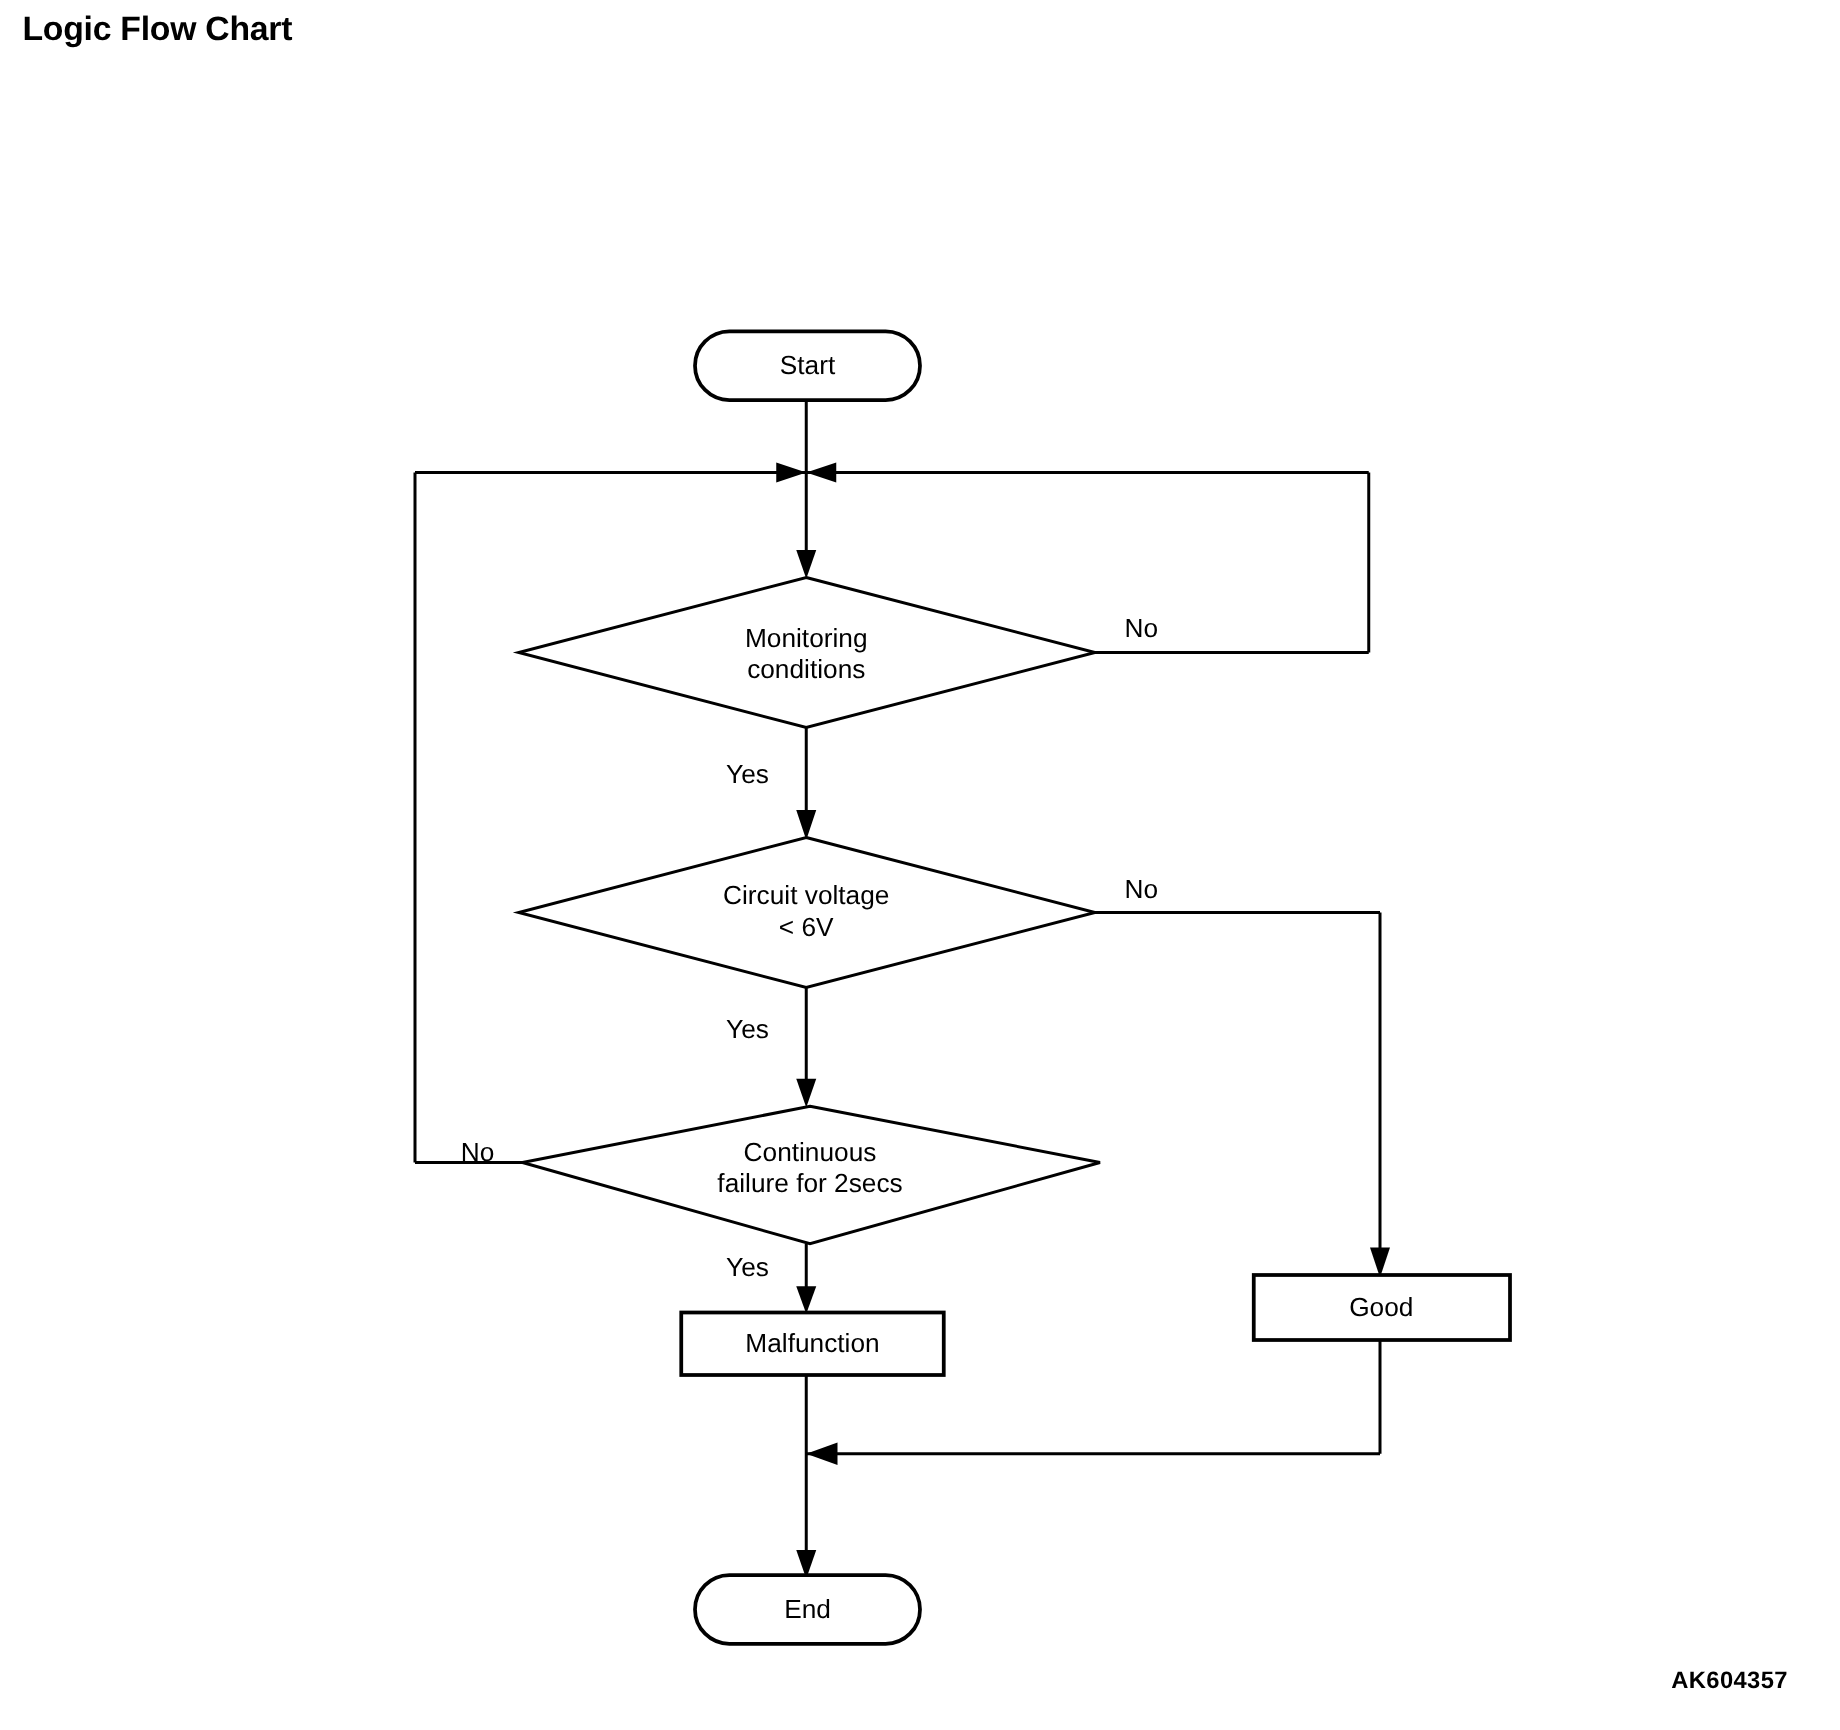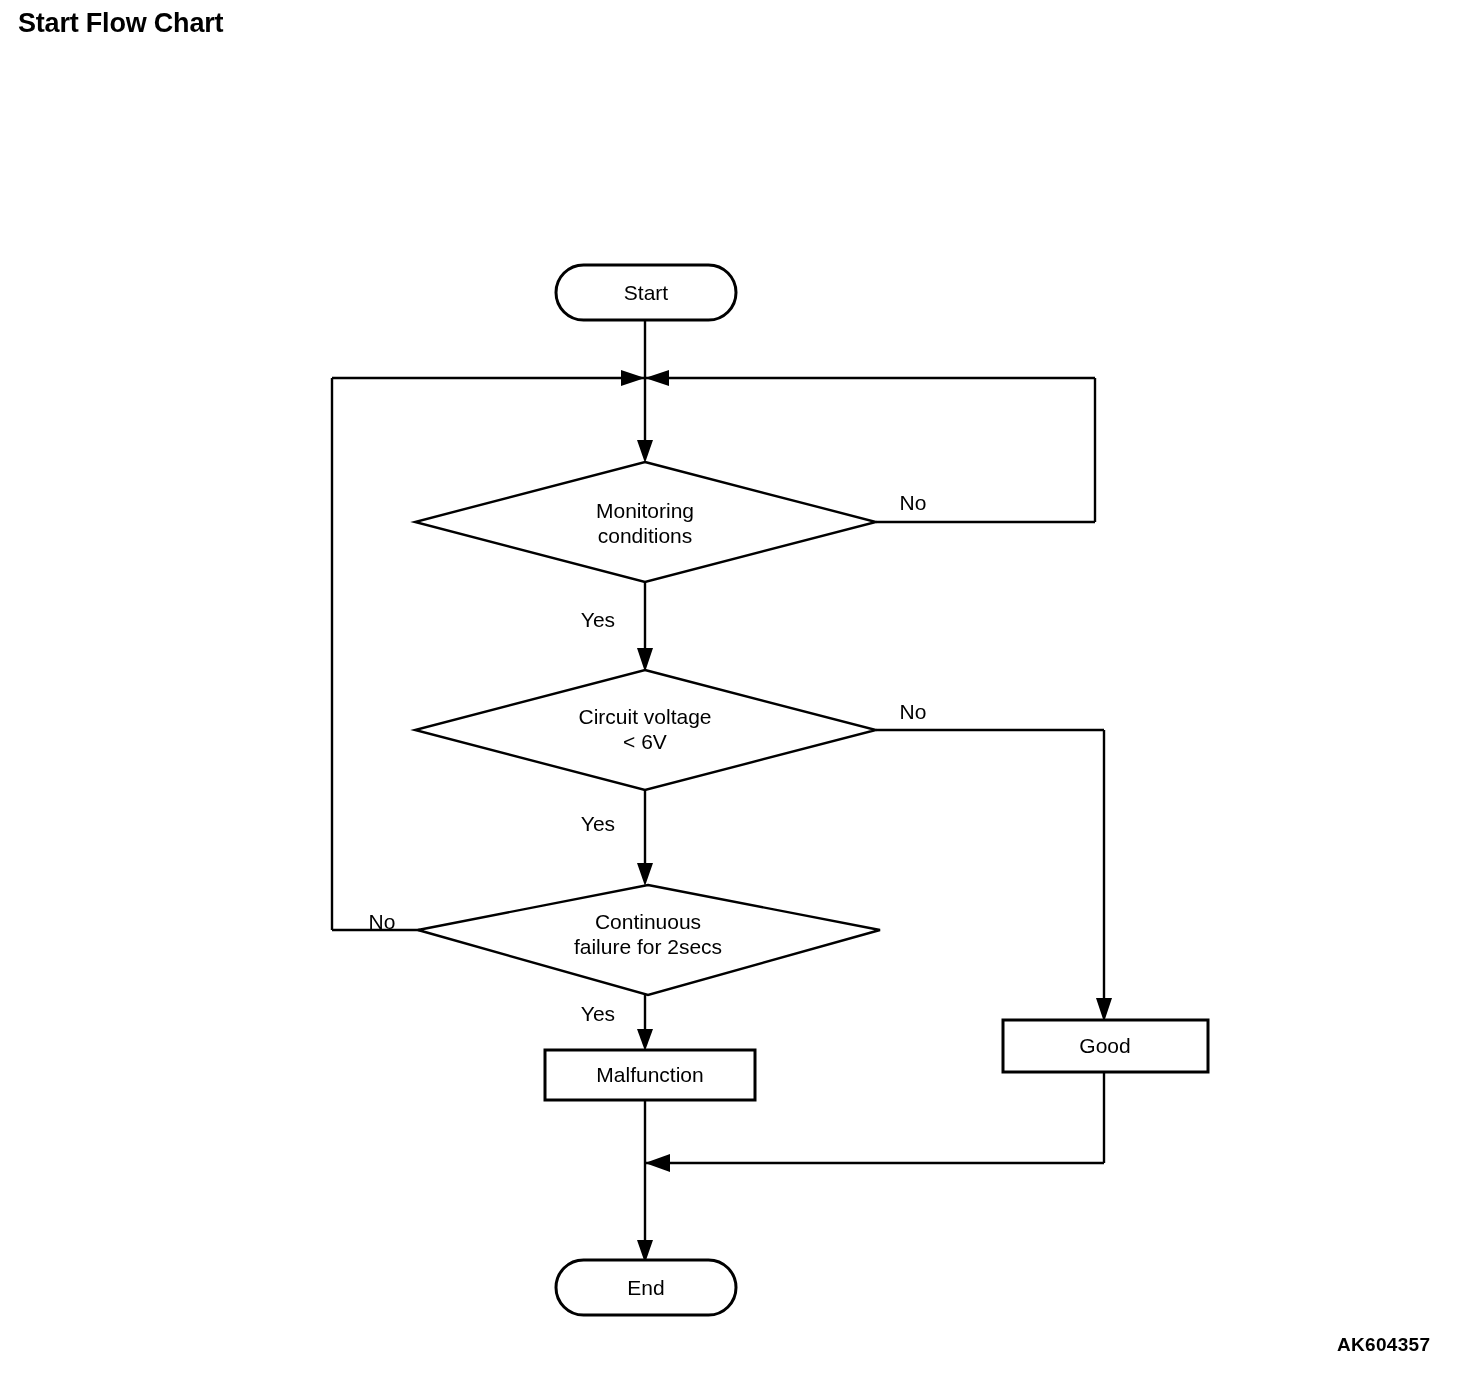--- a/index.html
+++ b/index.html
@@ -72,21 +72,21 @@
     font-family: "Liberation Sans", sans-serif;
     font-size: 21px;
     fill: #000000;
     text-anchor: middle;
     dominant-baseline: middle;
   }
 </style>
 </head>
 <body>
 
-<div id="page-title">Start Flow Chart</div>
+<div id="page-title">Logic Flow Chart</div>
 
 <svg id="flow-svg" viewBox="0 0 1472 1384" xmlns="http://www.w3.org/2000/svg">
 
   <line class="conn-line" x1="645" y1="320" x2="645" y2="378"></line>
 
   <line class="conn-line" x1="645" y1="378" x2="645" y2="452"></line>
   <polygon class="arrow-head" points="645,463 637,440 653,440"></polygon>
 
   <line class="conn-line" x1="332" y1="378" x2="332" y2="930"></line>
 

